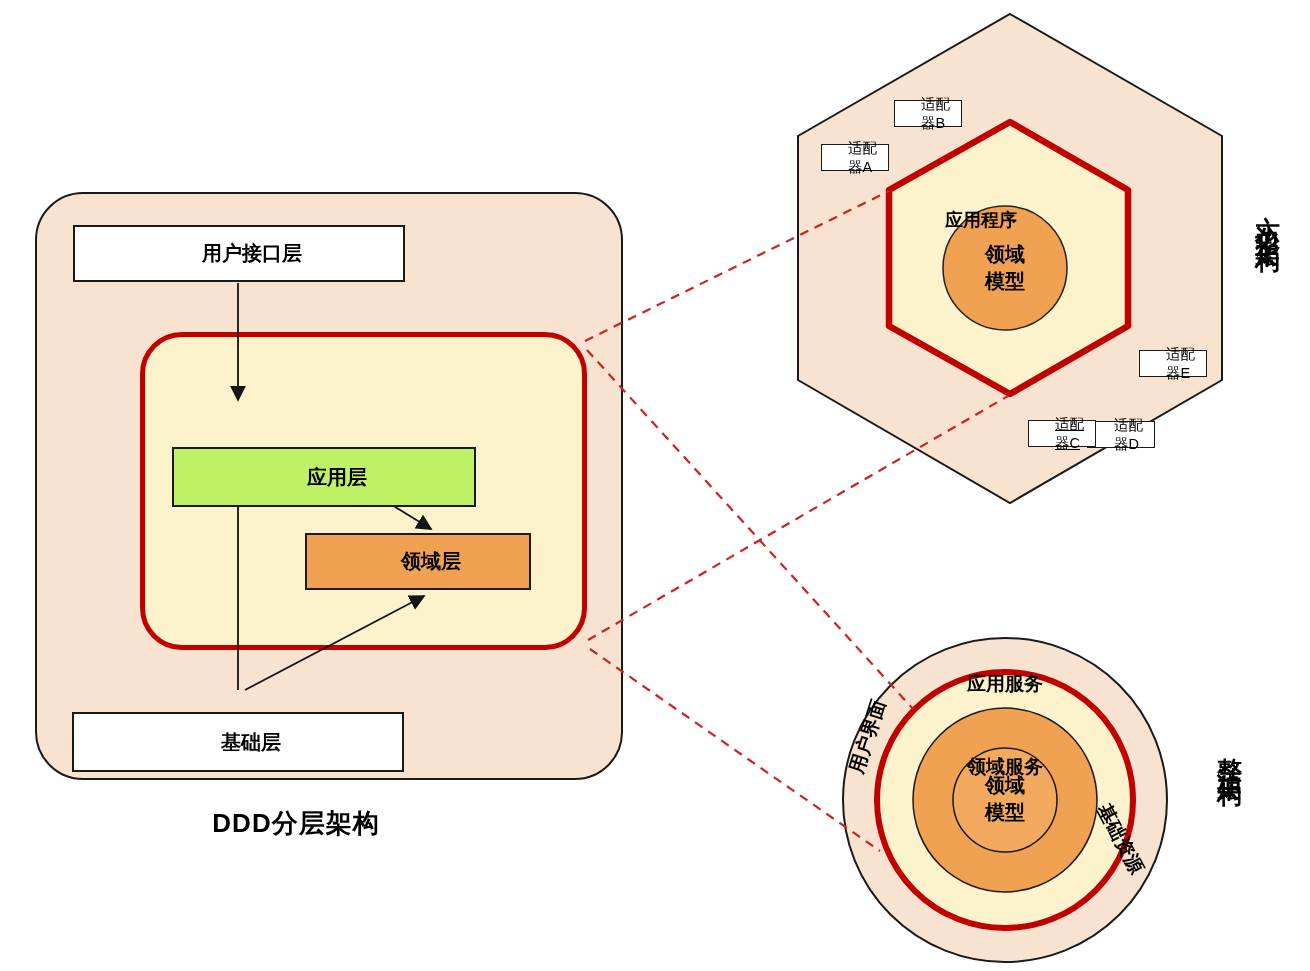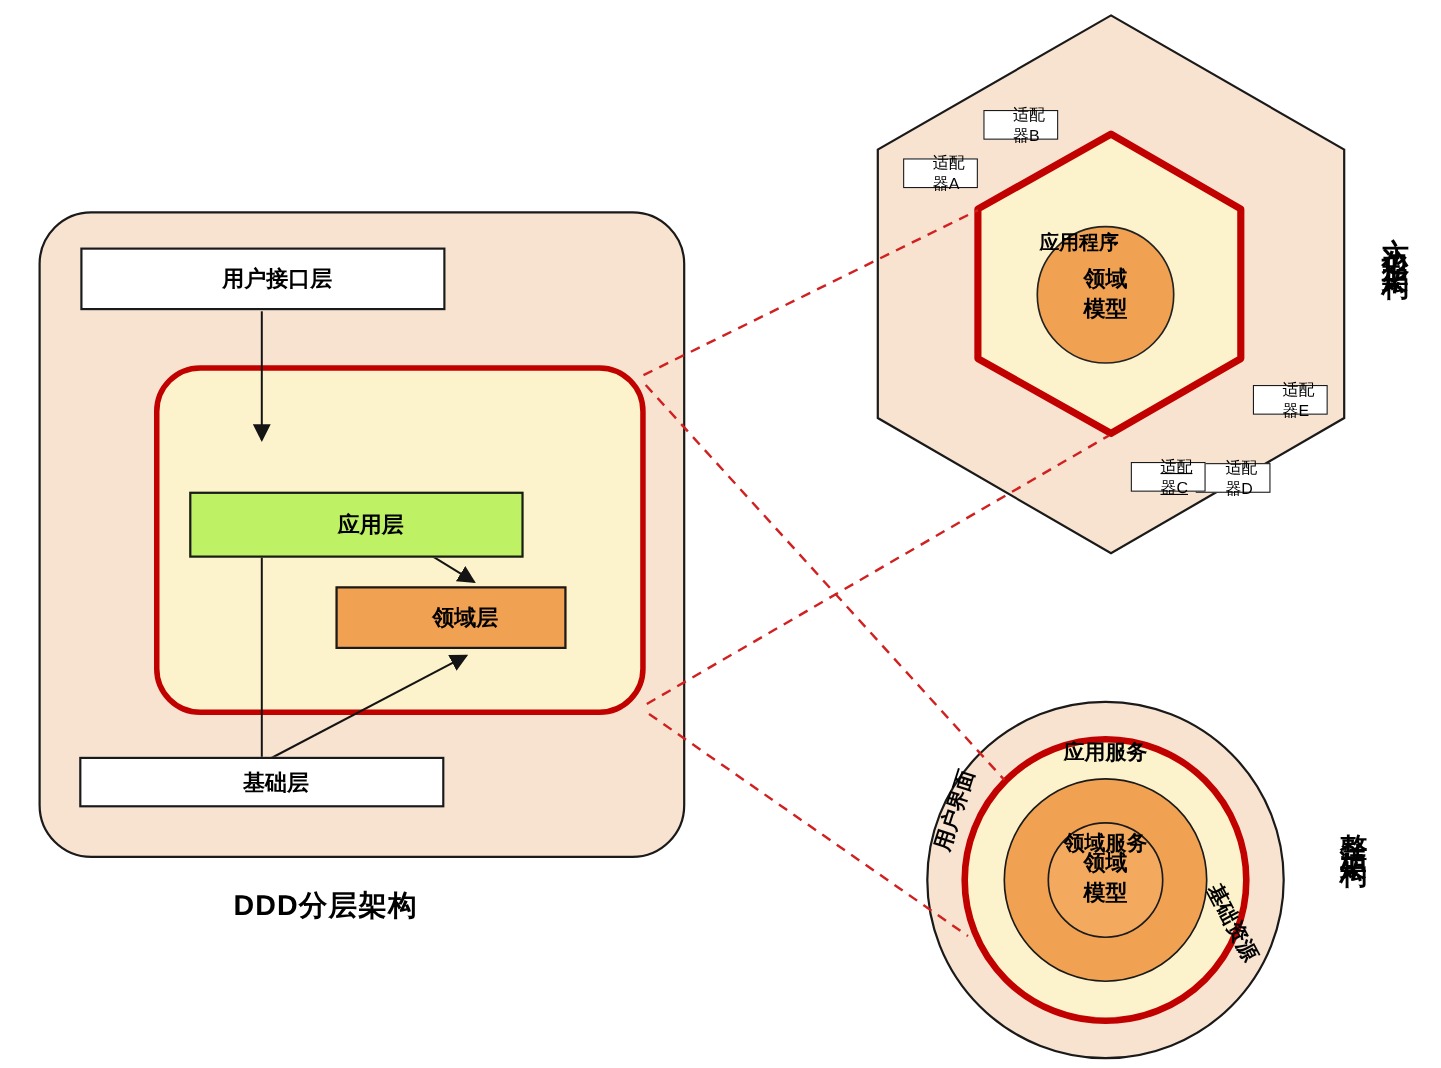--- a/index.html
+++ b/index.html
@@ -15,22 +15,22 @@
     box-sizing: border-box;
   }
   .ddd-red {
     left: 140px; top: 332px; width: 447px; height: 318px;
     background: #FCF2CB; border: 5px solid #C10000; border-radius: 42px;
     box-sizing: border-box;
   }
   .layer-box { border: 2px solid #1a1a1a; background: #ffffff; font-weight: bold; font-size: 20px; }
   .layer-ui    { left: 73px;  top: 225px; width: 332px; height: 57px; }
   .layer-app   { left: 172px; top: 407px; width: 304px; height: 60px; background: #bef264; margin-top: 40px; }
-  .layer-domain{ left: 305px; top: 533px; width: 210px; height: 57px; background: #F0A151; }
-  .layer-infra { left: 72px;  top: 688px; width: 332px; height: 46px; }
+  .layer-domain{ left: 305px; top: 533px; width: 226px; height: 57px; background: #F0A151; }
+  .layer-infra { left: 72px;  top: 712px; width: 332px; height: 60px; }
   .ddd-title { left: 146px; top: 806px; width: 300px; text-align: center; font-size: 26px; font-weight: bold; letter-spacing: 1px; }
 
   
   .shapes { left: 0; top: 0; }
   .dash { stroke: #D02020; stroke-width: 2.2; stroke-dasharray: 9 7; }
   .arrow { stroke: #141414; stroke-width: 1.8; }
 
   
   .hex-app-label { left: 911px; top: 172px; width: 140px; text-align: center; font-size: 18px; font-weight: bold; margin-top: 36px; }
   .two-line-model { width: 44px; text-align: center; font-size: 20px; font-weight: bold; line-height: 1.35; word-break: break-all; }

